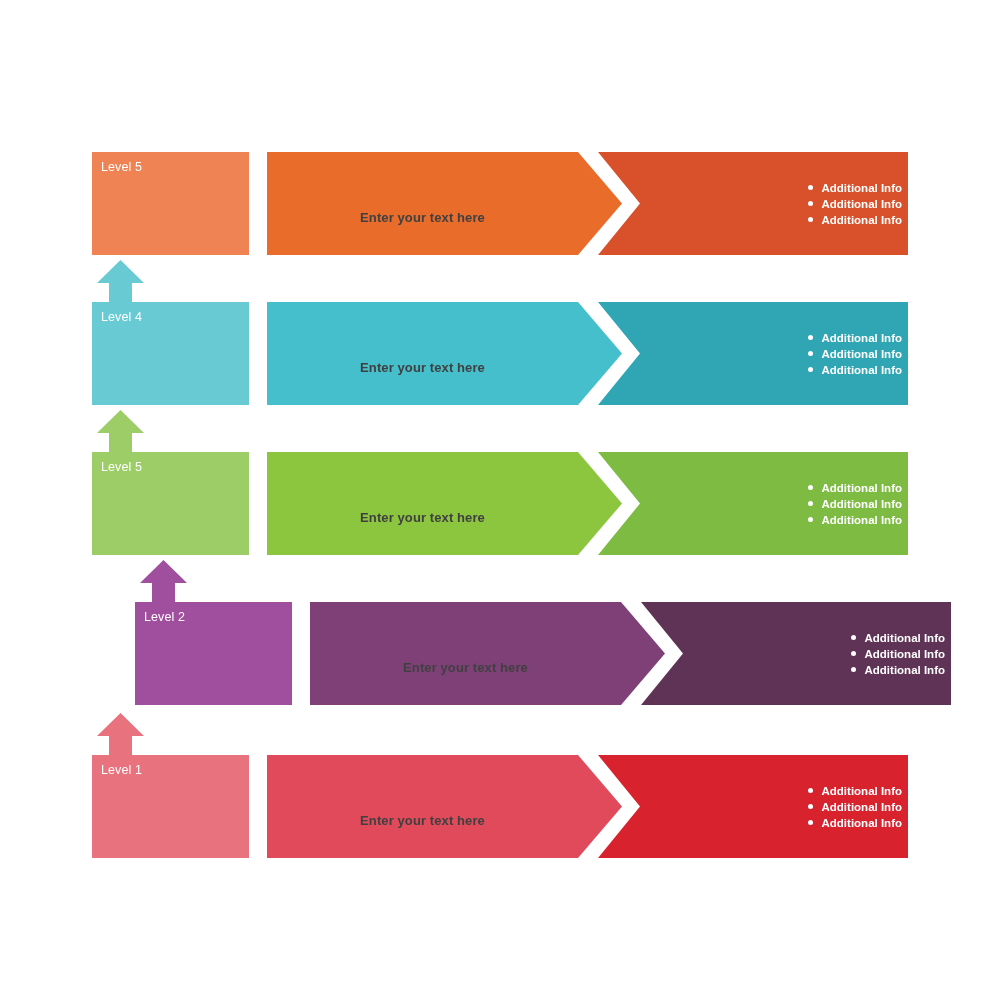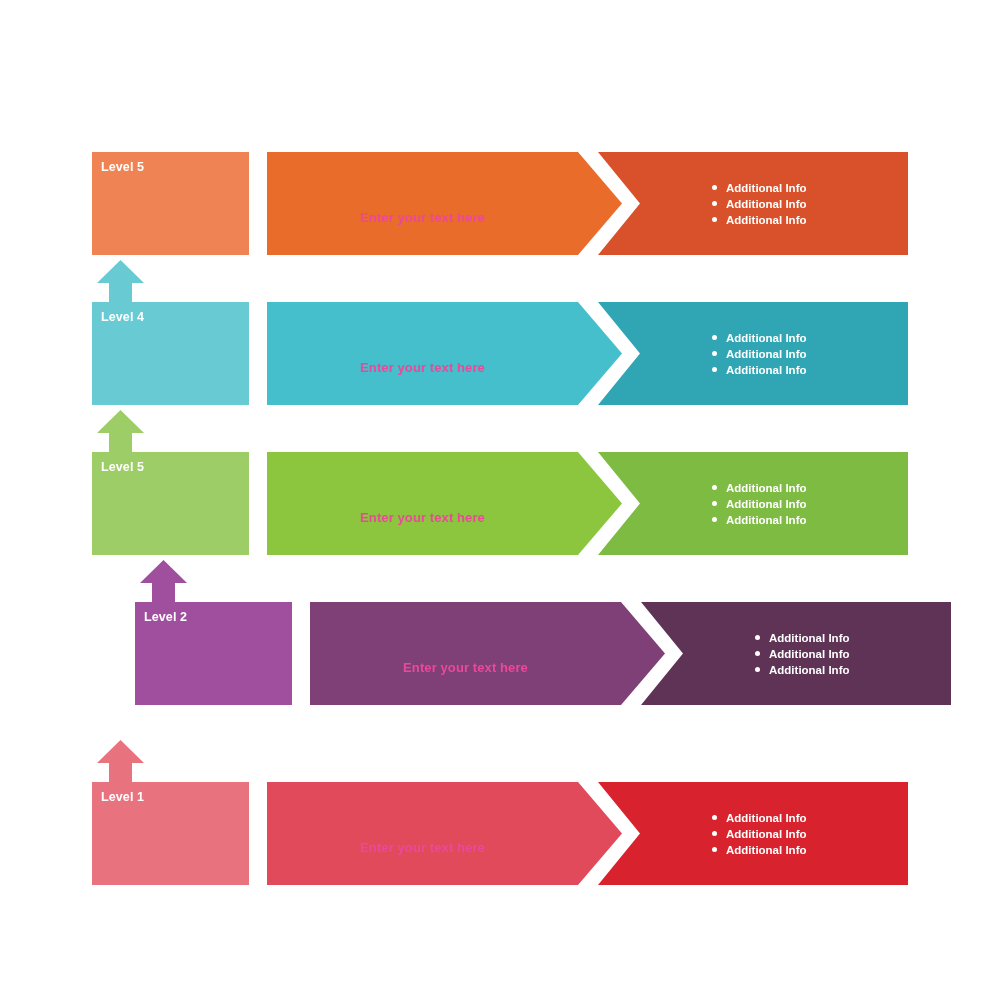--- a/index.html
+++ b/index.html
@@ -31,21 +31,21 @@
     left: 92px;
     top: 52px;
     width: 157px;
     height: 103px;
   }
   .level-label {
     position: absolute;
     left: 9px;
     top: 8px;
     font-size: 12.5px;
-    font-weight: bold;
+    font-weight: normal;
     color: #ffffff;
     letter-spacing: 0.1px;
     white-space: nowrap;
   }
   .up-arrow {
     position: absolute;
     left: 97px;
     top: 10px;
     width: 47px;
     height: 44px;
@@ -62,41 +62,42 @@
     position: absolute;
     left: 267px;
     top: 52px;
     width: 311px;
     height: 131px;
     display: flex;
     align-items: center;
     justify-content: center;
     font-size: 13px;
     font-weight: bold;
-    color: #ec4899;
+    color: #404040;
     letter-spacing: 0.1px;
   }
   
   .right-panel {
     position: absolute;
     left: 598px;
     top: 52px;
     width: 310px;
     height: 103px;
   }
   .info-list {
     position: absolute;
     left: 712px;
     top: 52px;
     height: 103px;
     width: 190px;
     display: flex;
     flex-direction: column;
     justify-content: center;
     gap: 0px;
+    align-items: flex-end;
   }
   .info-item {
     display: flex;
     align-items: center;
     font-size: 11.5px;
     font-weight: bold;
     color: #ffffff;
     line-height: 16px;
     white-space: nowrap;
   }
@@ -239,21 +240,21 @@
         <div class="info-item">
           <span class="bullet"></span>
           <span>Additional Info</span>
         </div>
         <div class="info-item">
           <span class="bullet"></span>
           <span>Additional Info</span>
         </div>
       </div>
     </div>
-    <div class="row" style="top: 730px;">
+    <div class="row" style="top: 703px;">
       <div class="level-box" style="background:#e8737f;"></div>
       <div class="level-label" style="left:101px; top:60px; position:absolute;">Level 1</div>
       <div class="up-arrow">
         <svg width="47" height="44" viewBox="0 0 47 44">
           <polygon points="23.5,0 47,23 35,23 35,44 12,44 12,23 0,23" fill="#e8737f"></polygon>
         </svg>
       </div>
       <div class="mid-arrow">
         <svg width="355" height="103" viewBox="0 0 355 103">
           <polygon points="0,0 311,0 355,51.5 311,103 0,103" fill="#e04a5b"></polygon>

